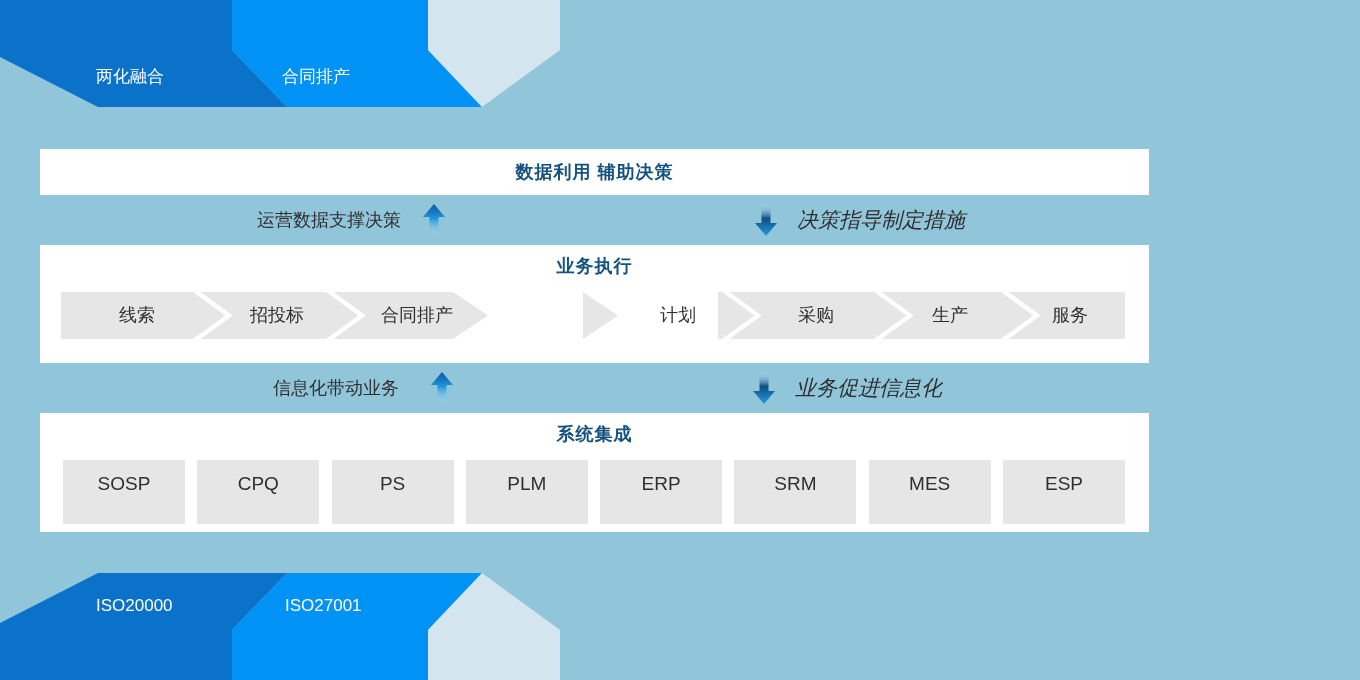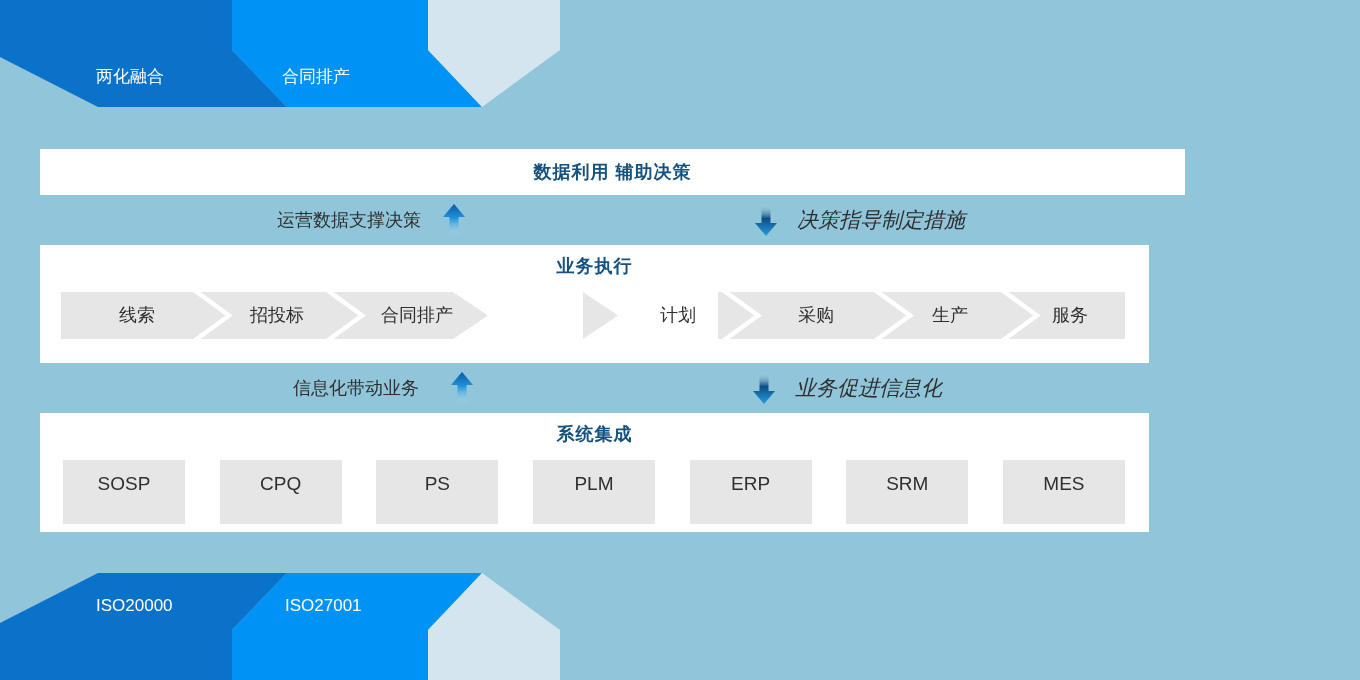--- a/index.html
+++ b/index.html
@@ -4,27 +4,27 @@
 <style>
   html,body{margin:0;padding:0;}
   .stage{position:relative;width:1360px;height:680px;background:#90c5da;overflow:hidden;
          font-family:"Liberation Sans","DejaVu Sans",sans-serif;}
   .deco{position:absolute;left:0;top:0;pointer-events:none;}
   .ribbon-label{position:absolute;width:140px;height:30px;line-height:30px;text-align:left;
                 color:#ffffff;font-size:17px;cursor:pointer;}
   .panel{position:absolute;left:40px;width:1109px;background:#ffffff;}
   .panel-title{position:absolute;left:0;top:9px;width:100%;text-align:center;
                font-size:18px;font-weight:bold;color:#15527f;letter-spacing:1px;}
-  .banner{top:149px;height:46px;padding-left:36px;}
+  .banner{top:149px;height:46px;}
   .banner .panel-title{top:0;line-height:46px;}
   .panel-exec{top:245px;height:118px;}
   .panel-int{top:413px;height:119px;}
   .flow-row{position:absolute;height:50px;display:flex;align-items:center;}
   .flow-text{color:#2f2f2f;white-space:nowrap;}
-  .ft-small{font-size:18px;margin-left:20px;}
+  .ft-small{font-size:18px;}
   .ft-big{font-size:21px;font-style:italic;}
   .arrow-svg{display:block;}
   .step-label{position:absolute;top:47px;height:47px;line-height:47px;width:140px;
               text-align:center;font-size:18px;color:#2f2f2f;}
   .chev-svg{position:absolute;left:0;top:47px;}
   .boxes{position:absolute;left:23px;top:47px;width:1062px;height:47px;
          display:flex;justify-content:space-between;}
   .sys-box{width:122px;height:64px;line-height:47px;text-align:center;
            background:#e6e6e6;font-size:19px;color:#2f2f2f;}
 </style>
@@ -115,16 +115,17 @@
   <div class="panel panel-int">
     <div class="panel-title">系统集成</div>
     <div class="boxes">
       <div class="sys-box">SOSP</div>
       <div class="sys-box">CPQ</div>
       <div class="sys-box">PS</div>
       <div class="sys-box">PLM</div>
       <div class="sys-box">ERP</div>
       <div class="sys-box">SRM</div>
       <div class="sys-box">MES</div>
+      <div class="sys-box">ESP</div>
     </div>
   </div>
 
 </div>
 
 </body></html>

